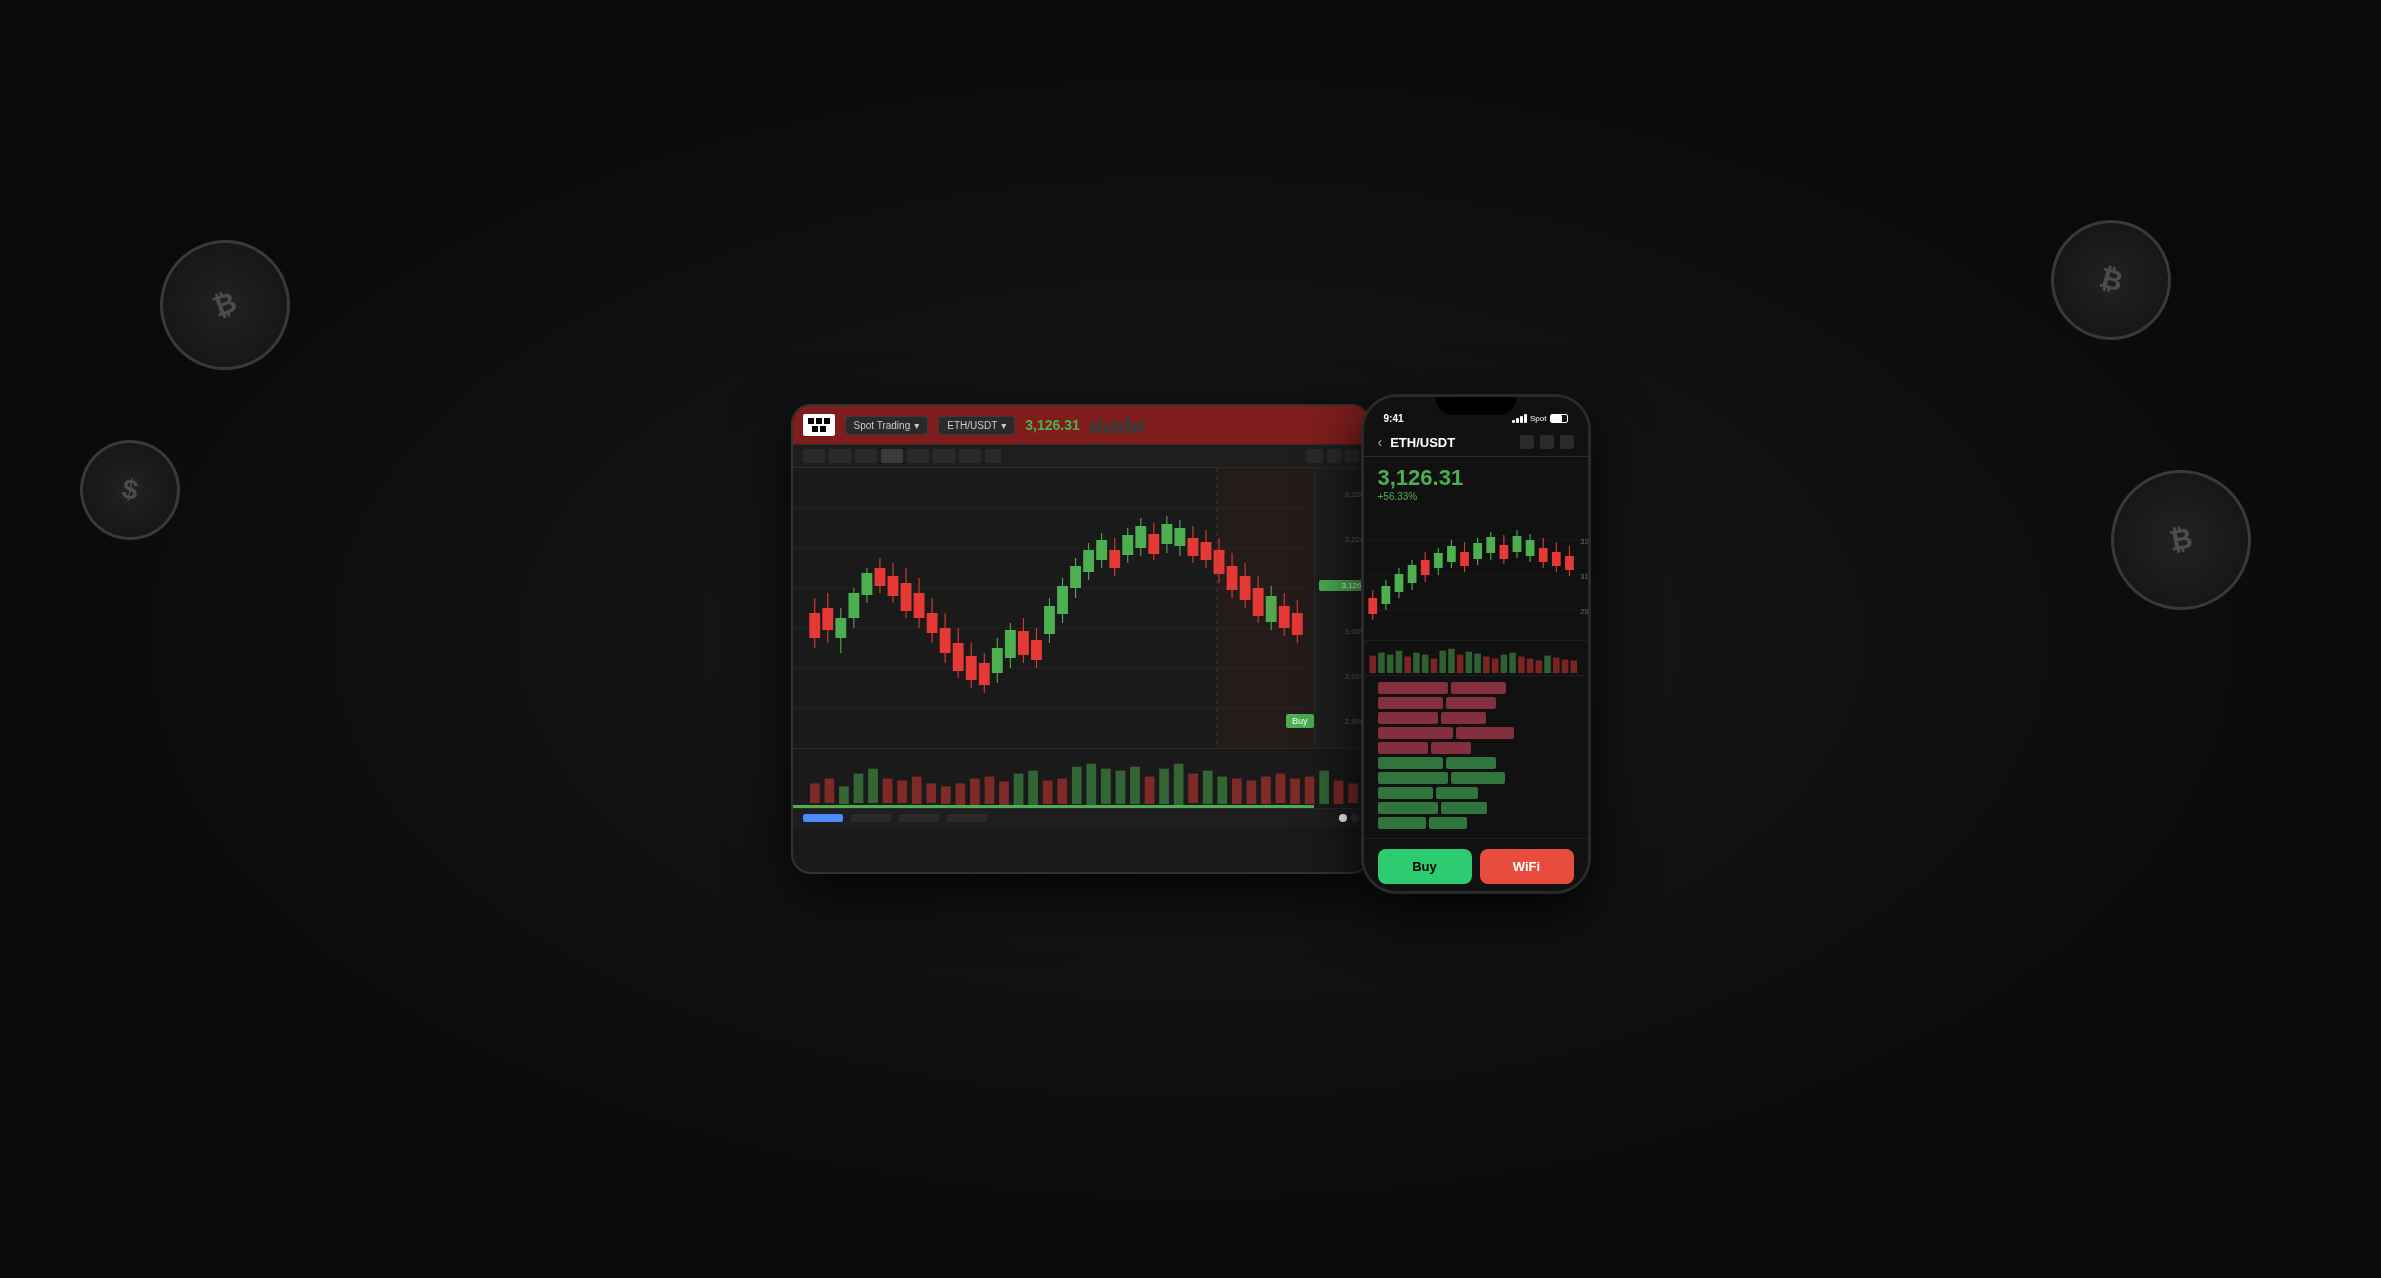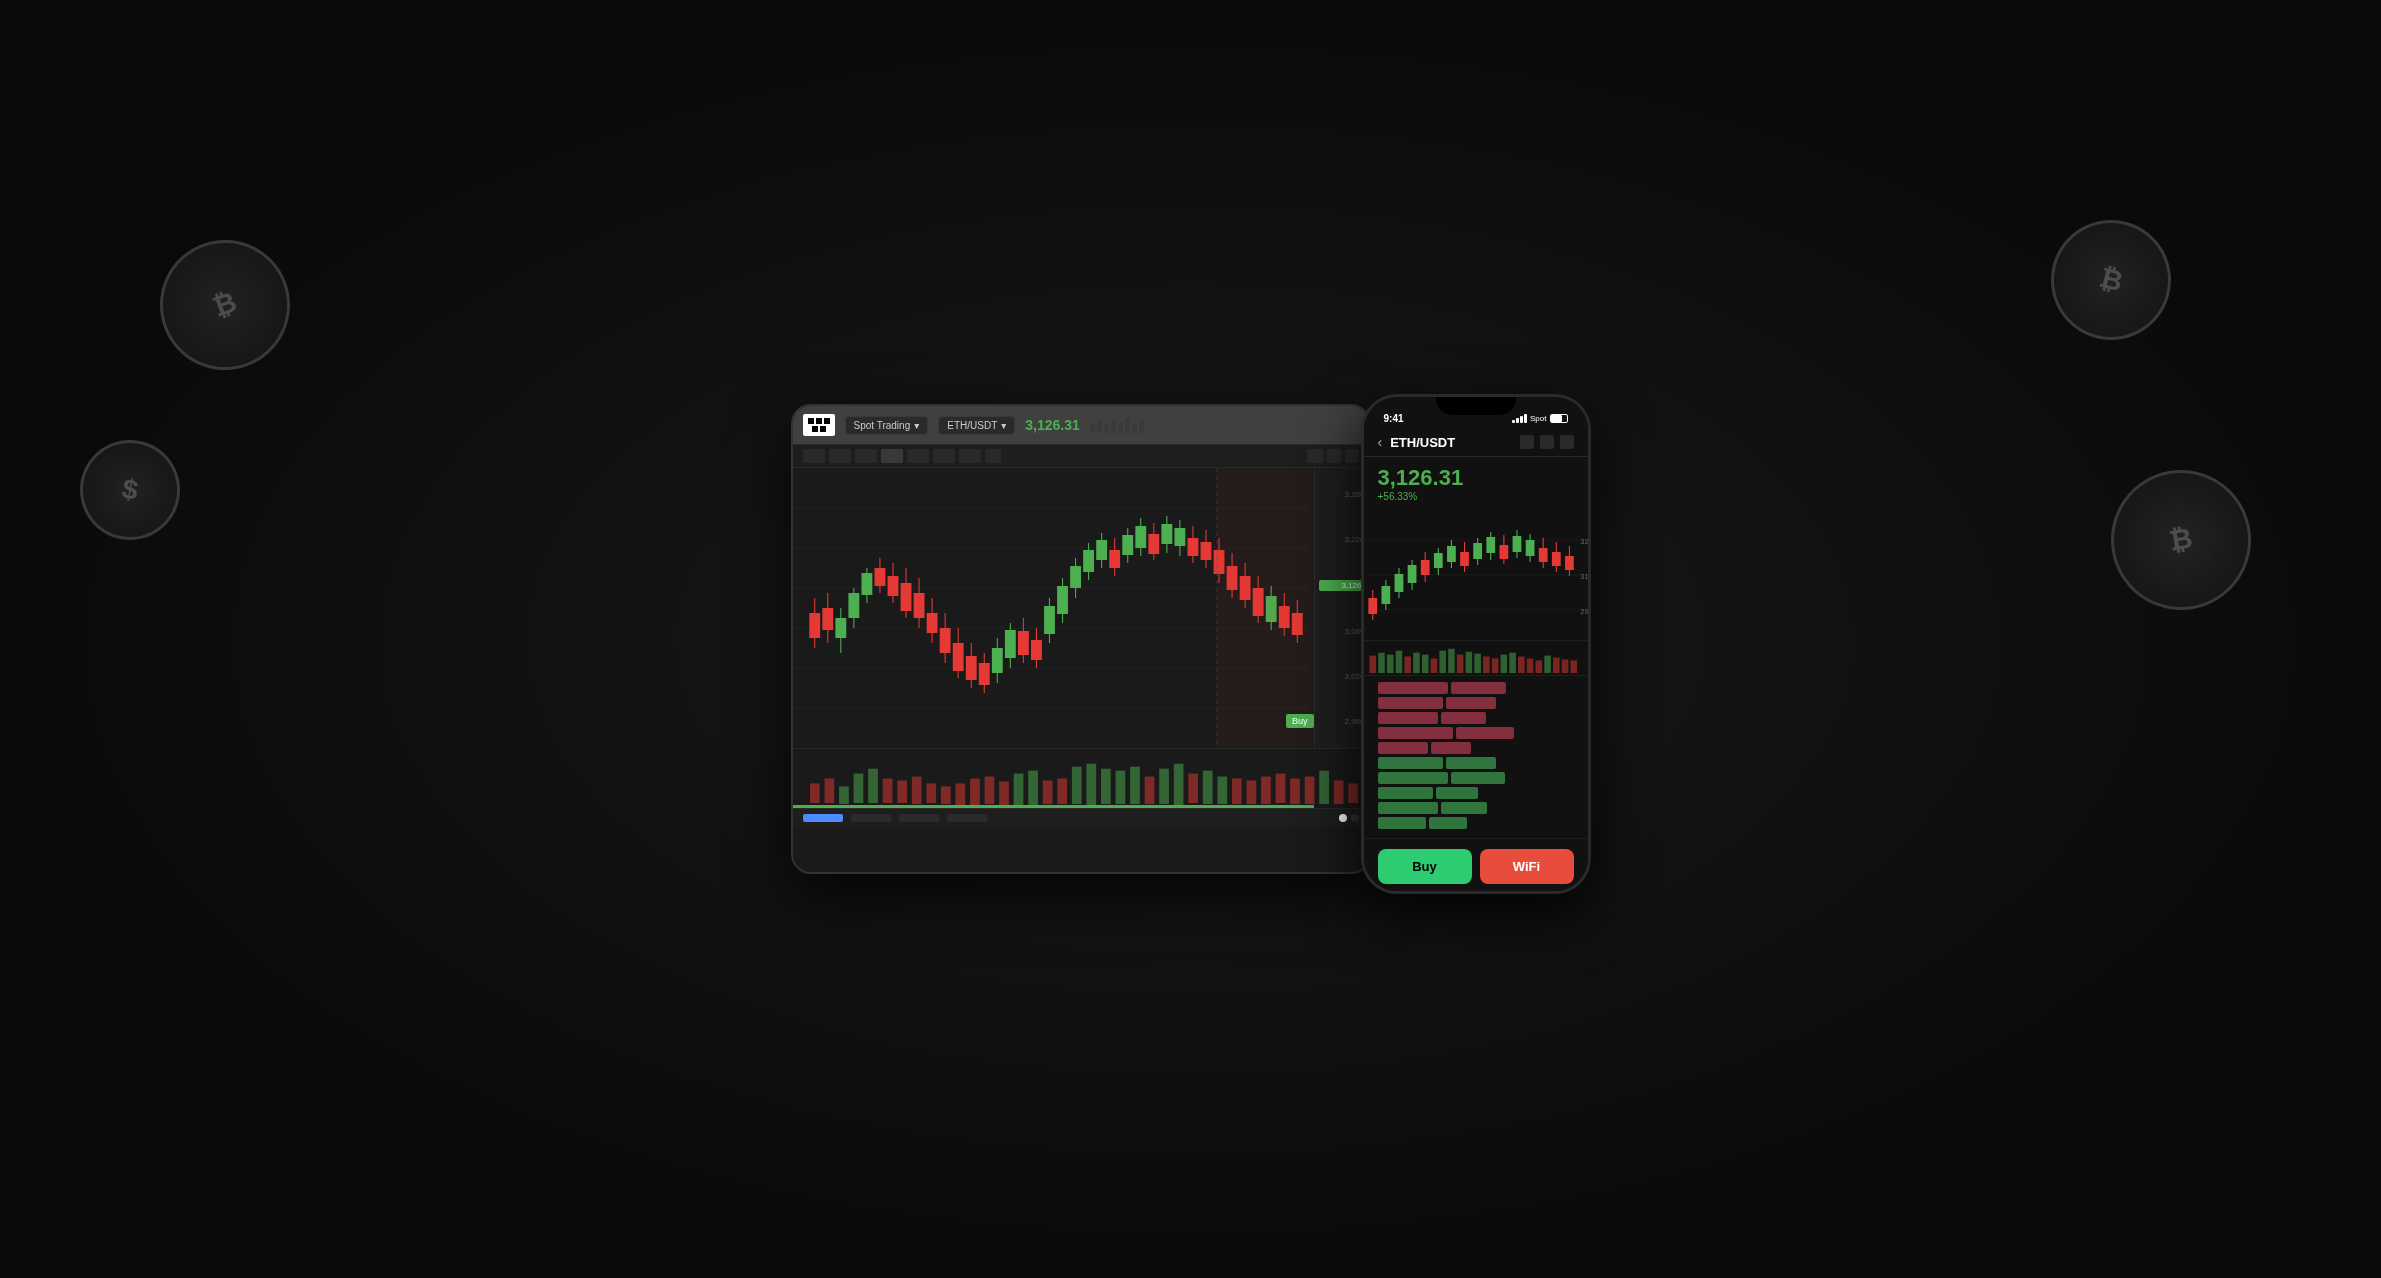--- a/index.html
+++ b/index.html
@@ -73,21 +73,21 @@
       background: #1a1a1a;
       border-radius: 20px;
       border: 2px solid #333;
       overflow: hidden;
       position: relative;
       box-shadow: 0 20px 60px rgba(0,0,0,0.8);
       z-index: 2;
     }
 
     .tablet-header {
-      background: #404040;
+      background: #7f1d1d;
       padding: 8px 10px;
       display: flex;
       align-items: center;
       gap: 10px;
       border-bottom: 1px solid #2a2a2a;
     }
 
     .okx-logo-box {
       width: 32px;
       height: 22px;

